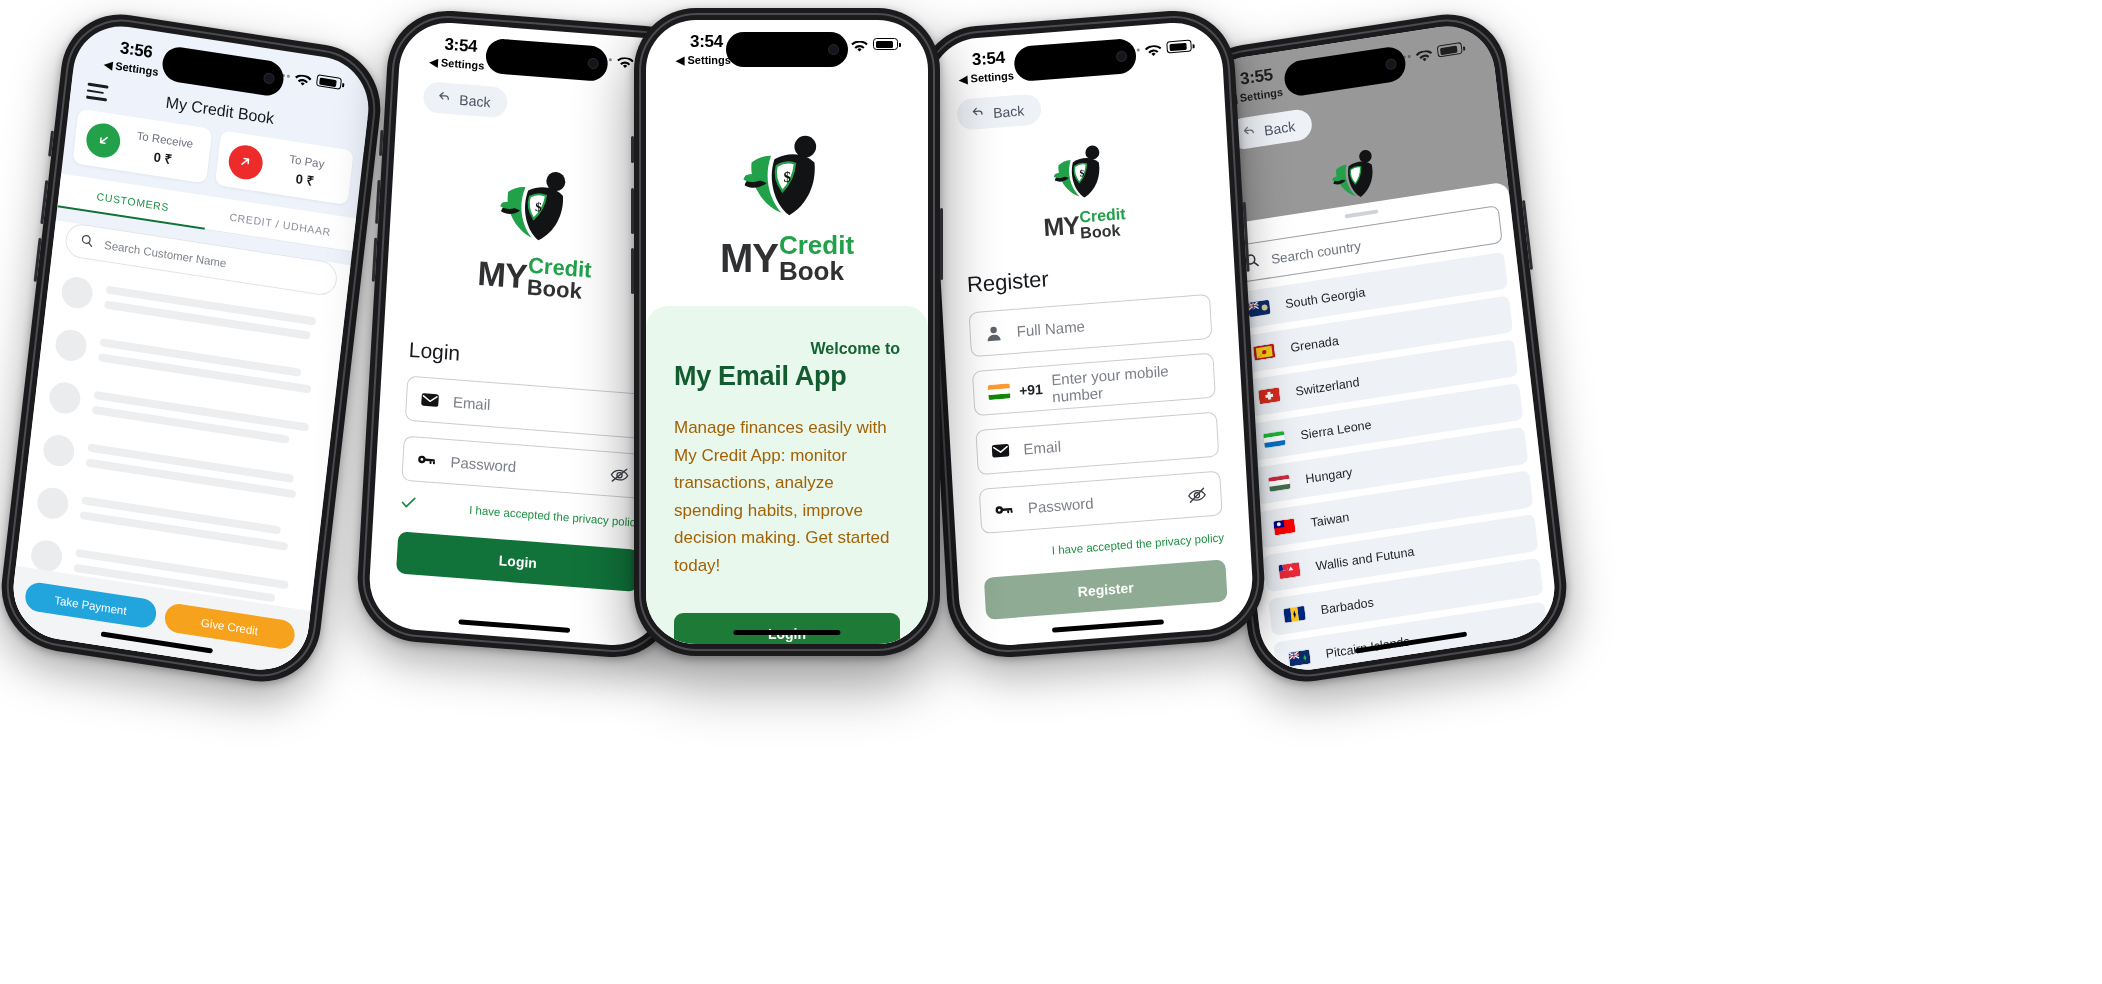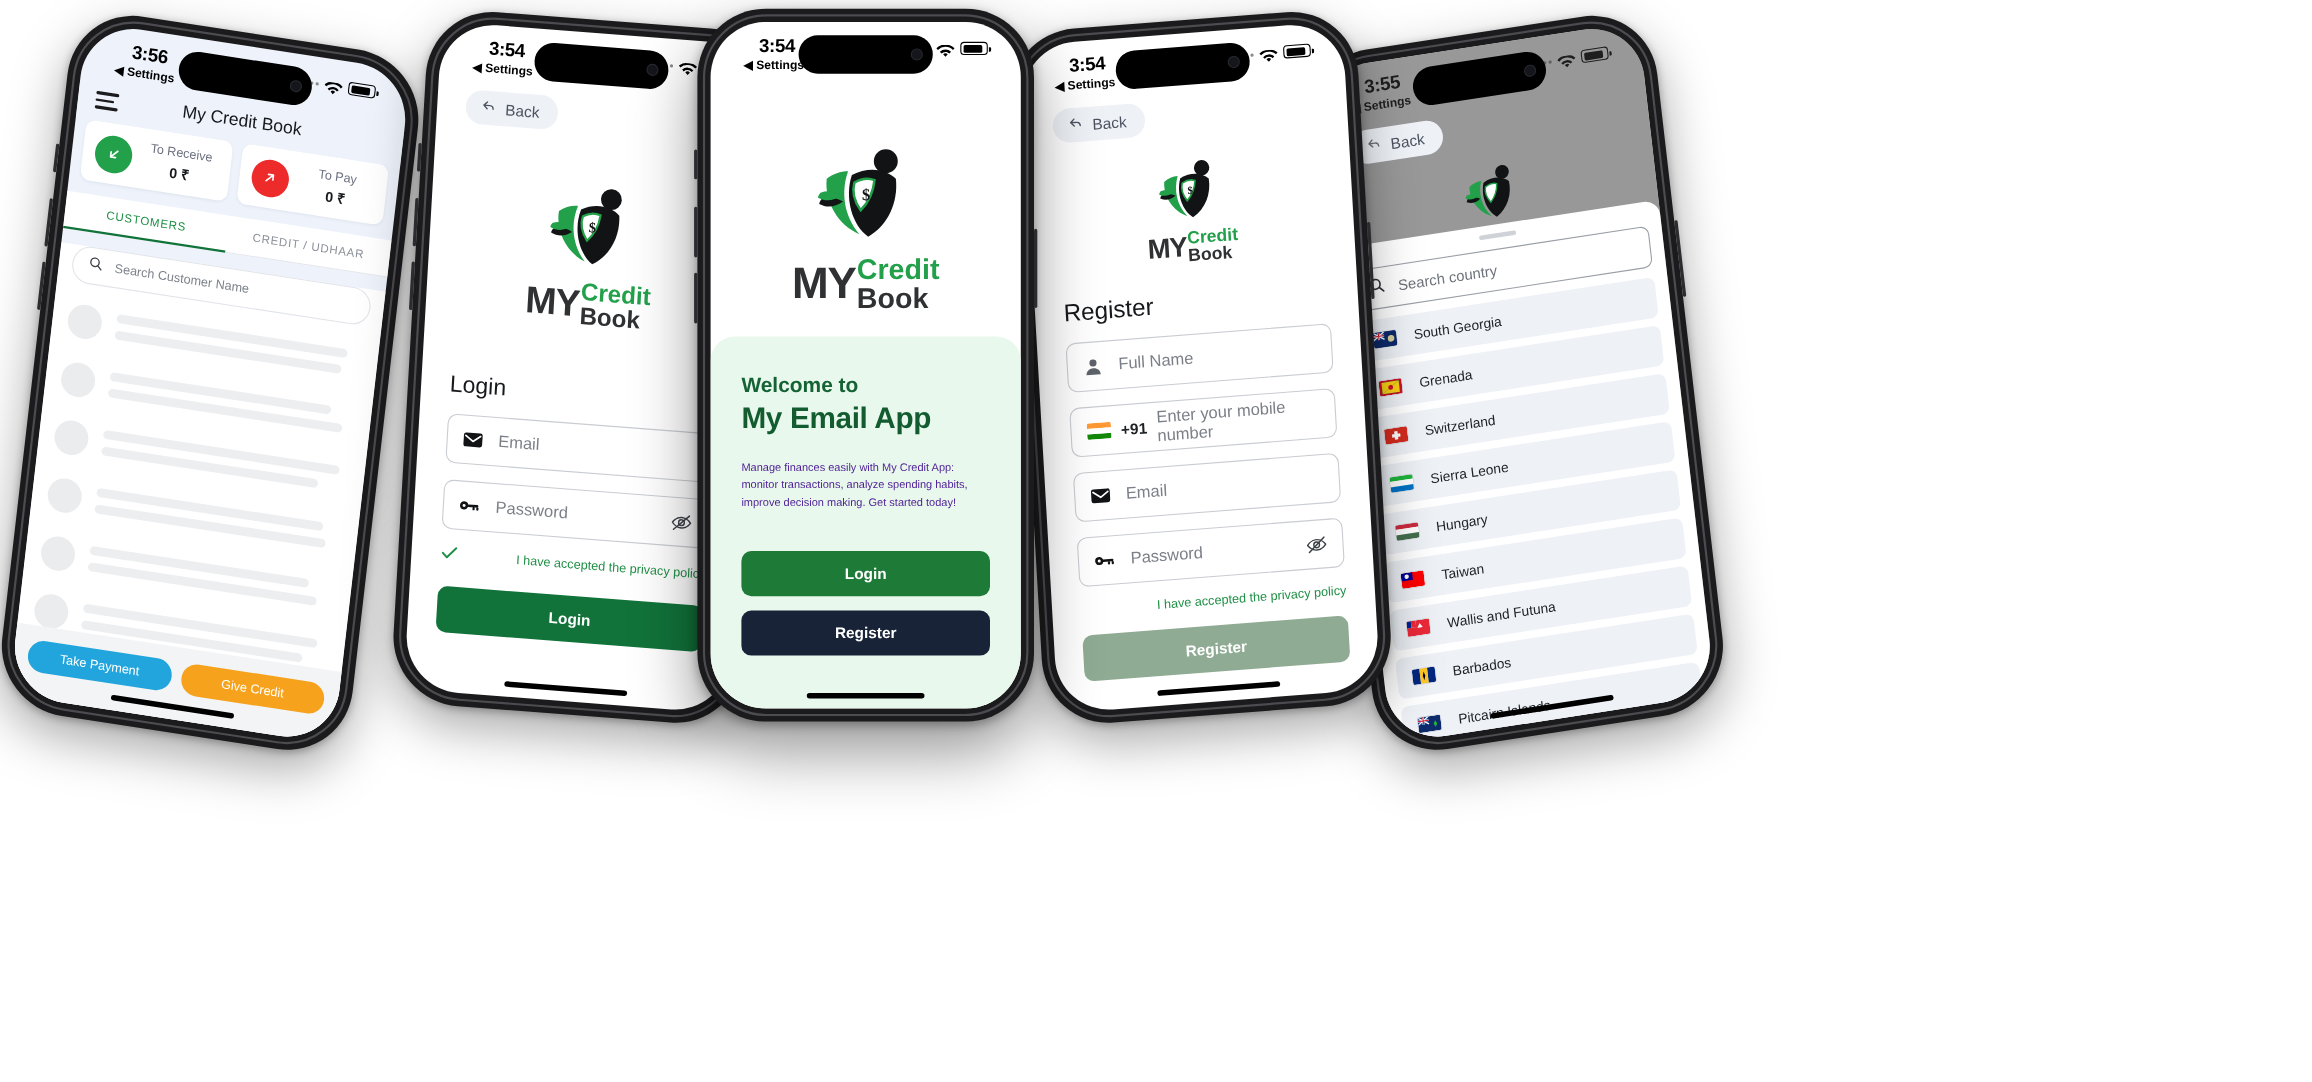--- a/index.html
+++ b/index.html
@@ -211,23 +211,23 @@
     box-shadow: 0 26px 58px rgba(0,0,0,0.42), 0 3px 10px rgba(0,0,0,0.32);
   }
   .p3-card {
     background: #e9f8ec;
     border-radius: 22px 22px 0 0;
     padding: 34px 28px 0 28px;
     position: absolute;
     left: 0; right: 0; bottom: 0;
     height: 338px;
   }
-  .p3-wel { font-size: 19px; font-weight: bold; color: #156234; }
+  .p3-wel { font-size: 16px; font-weight: bold; color: #156234; text-align: right; }
   .p3-big { font-size: 27px; font-weight: bold; color: #125c30; margin-top: 3px; letter-spacing: -0.3px; }
-  .p3-desc { font-size: 10px; color: #4c1d95; line-height: 1.62; margin-top: 22px; }
+  .p3-desc { font-size: 17px; color: #a16207; line-height: 1.62; margin-top: 22px; }
 
   
   #phone4 {
     width: 318px; height: 632px;
     left: 932px; top: 18px;
     transform: rotate(-3.3deg) skewY(-1.1deg);
     transform-origin: center center;
     z-index: 20;
   }
   .p4-title { font-size: 22px; color: #16181c; margin: 0 0 14px 0; }

